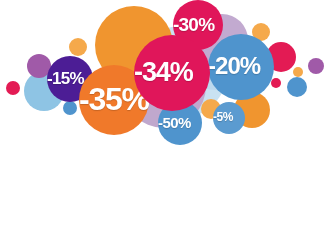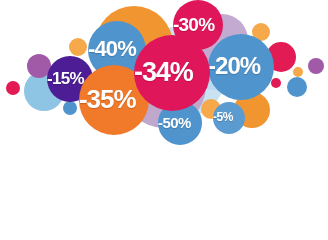--- a/index.html
+++ b/index.html
@@ -42,28 +42,25 @@
     <div class="bubble" style="left: 135px; top: 26px; width: 92px; height: 92px; background: rgb(201, 226, 242); z-index: 1;"></div>
     <div class="bubble" style="left: 122px; top: 44px; width: 84px; height: 84px; background: rgb(192, 168, 205); z-index: 2;"></div>
     <div class="bubble" style="left: 182px; top: 22px; width: 68px; height: 68px; background: rgb(188, 217, 238); z-index: 2;"></div>
     <div class="bubble" style="left: 196px; top: 14px; width: 52px; height: 52px; background: rgb(194, 170, 208); z-index: 2;"></div>
     <div class="bubble" style="left: 95px; top: 6px; width: 78px; height: 78px; background: rgb(240, 149, 47); z-index: 3;"></div>
     <div class="bubble" style="left: 24px; top: 71px; width: 40px; height: 40px; background: rgb(142, 196, 228); z-index: 3;"></div>
     <div class="bubble" style="left: 27px; top: 54px; width: 24px; height: 24px; background: rgb(160, 90, 168); z-index: 4;"></div>
     <div class="bubble" style="left: 6px; top: 81px; width: 14px; height: 14px; background: rgb(227, 27, 84); z-index: 4;"></div>
     <div class="bubble" style="left: 63px; top: 101px; width: 14px; height: 14px; background: rgb(79, 148, 205); z-index: 5;"></div>
     <div class="bubble" style="left: 69px; top: 38px; width: 18px; height: 18px; background: rgb(245, 169, 75); z-index: 4;"></div>
-    <div class="bubble" style="left: 88px; top: 21px; width: 58px; height: 58px; background: rgb(79, 148, 205); z-index: 6;">
-      <span class="bubble-label" style="font-size: 22px;">-40%</span>
-    </div>
     <div class="bubble" style="left: 47px; top: 56px; width: 46px; height: 46px; background: #4c1d95; z-index: 6;">
       <span class="bubble-label" style="font-size: 17px;">-15%</span>
     </div>
     <div class="bubble" style="left: 79px; top: 65px; width: 70px; height: 70px; background: rgb(240, 121, 42); z-index: 7;">
-      <span class="bubble-label" style="font-size: 26px;">-35%</span>
+      <span class="bubble-label" style="font-size: 32px;">-35%</span>
     </div>
     <div class="bubble" style="left: 134px; top: 35px; width: 76px; height: 76px; background: rgb(224, 22, 90); z-index: 7;">
       <span class="bubble-label" style="font-size: 27px;">-34%</span>
     </div>
     <div class="bubble" style="left: 173px; top: 0px; width: 50px; height: 50px; background: rgb(224, 22, 90); z-index: 6;">
       <span class="bubble-label" style="font-size: 19px;">-30%</span>
     </div>
     <div class="bubble" style="left: 208px; top: 34px; width: 66px; height: 66px; background: rgb(79, 148, 205); z-index: 6;">
       <span class="bubble-label" style="font-size: 24px;">-20%</span>
     </div>

